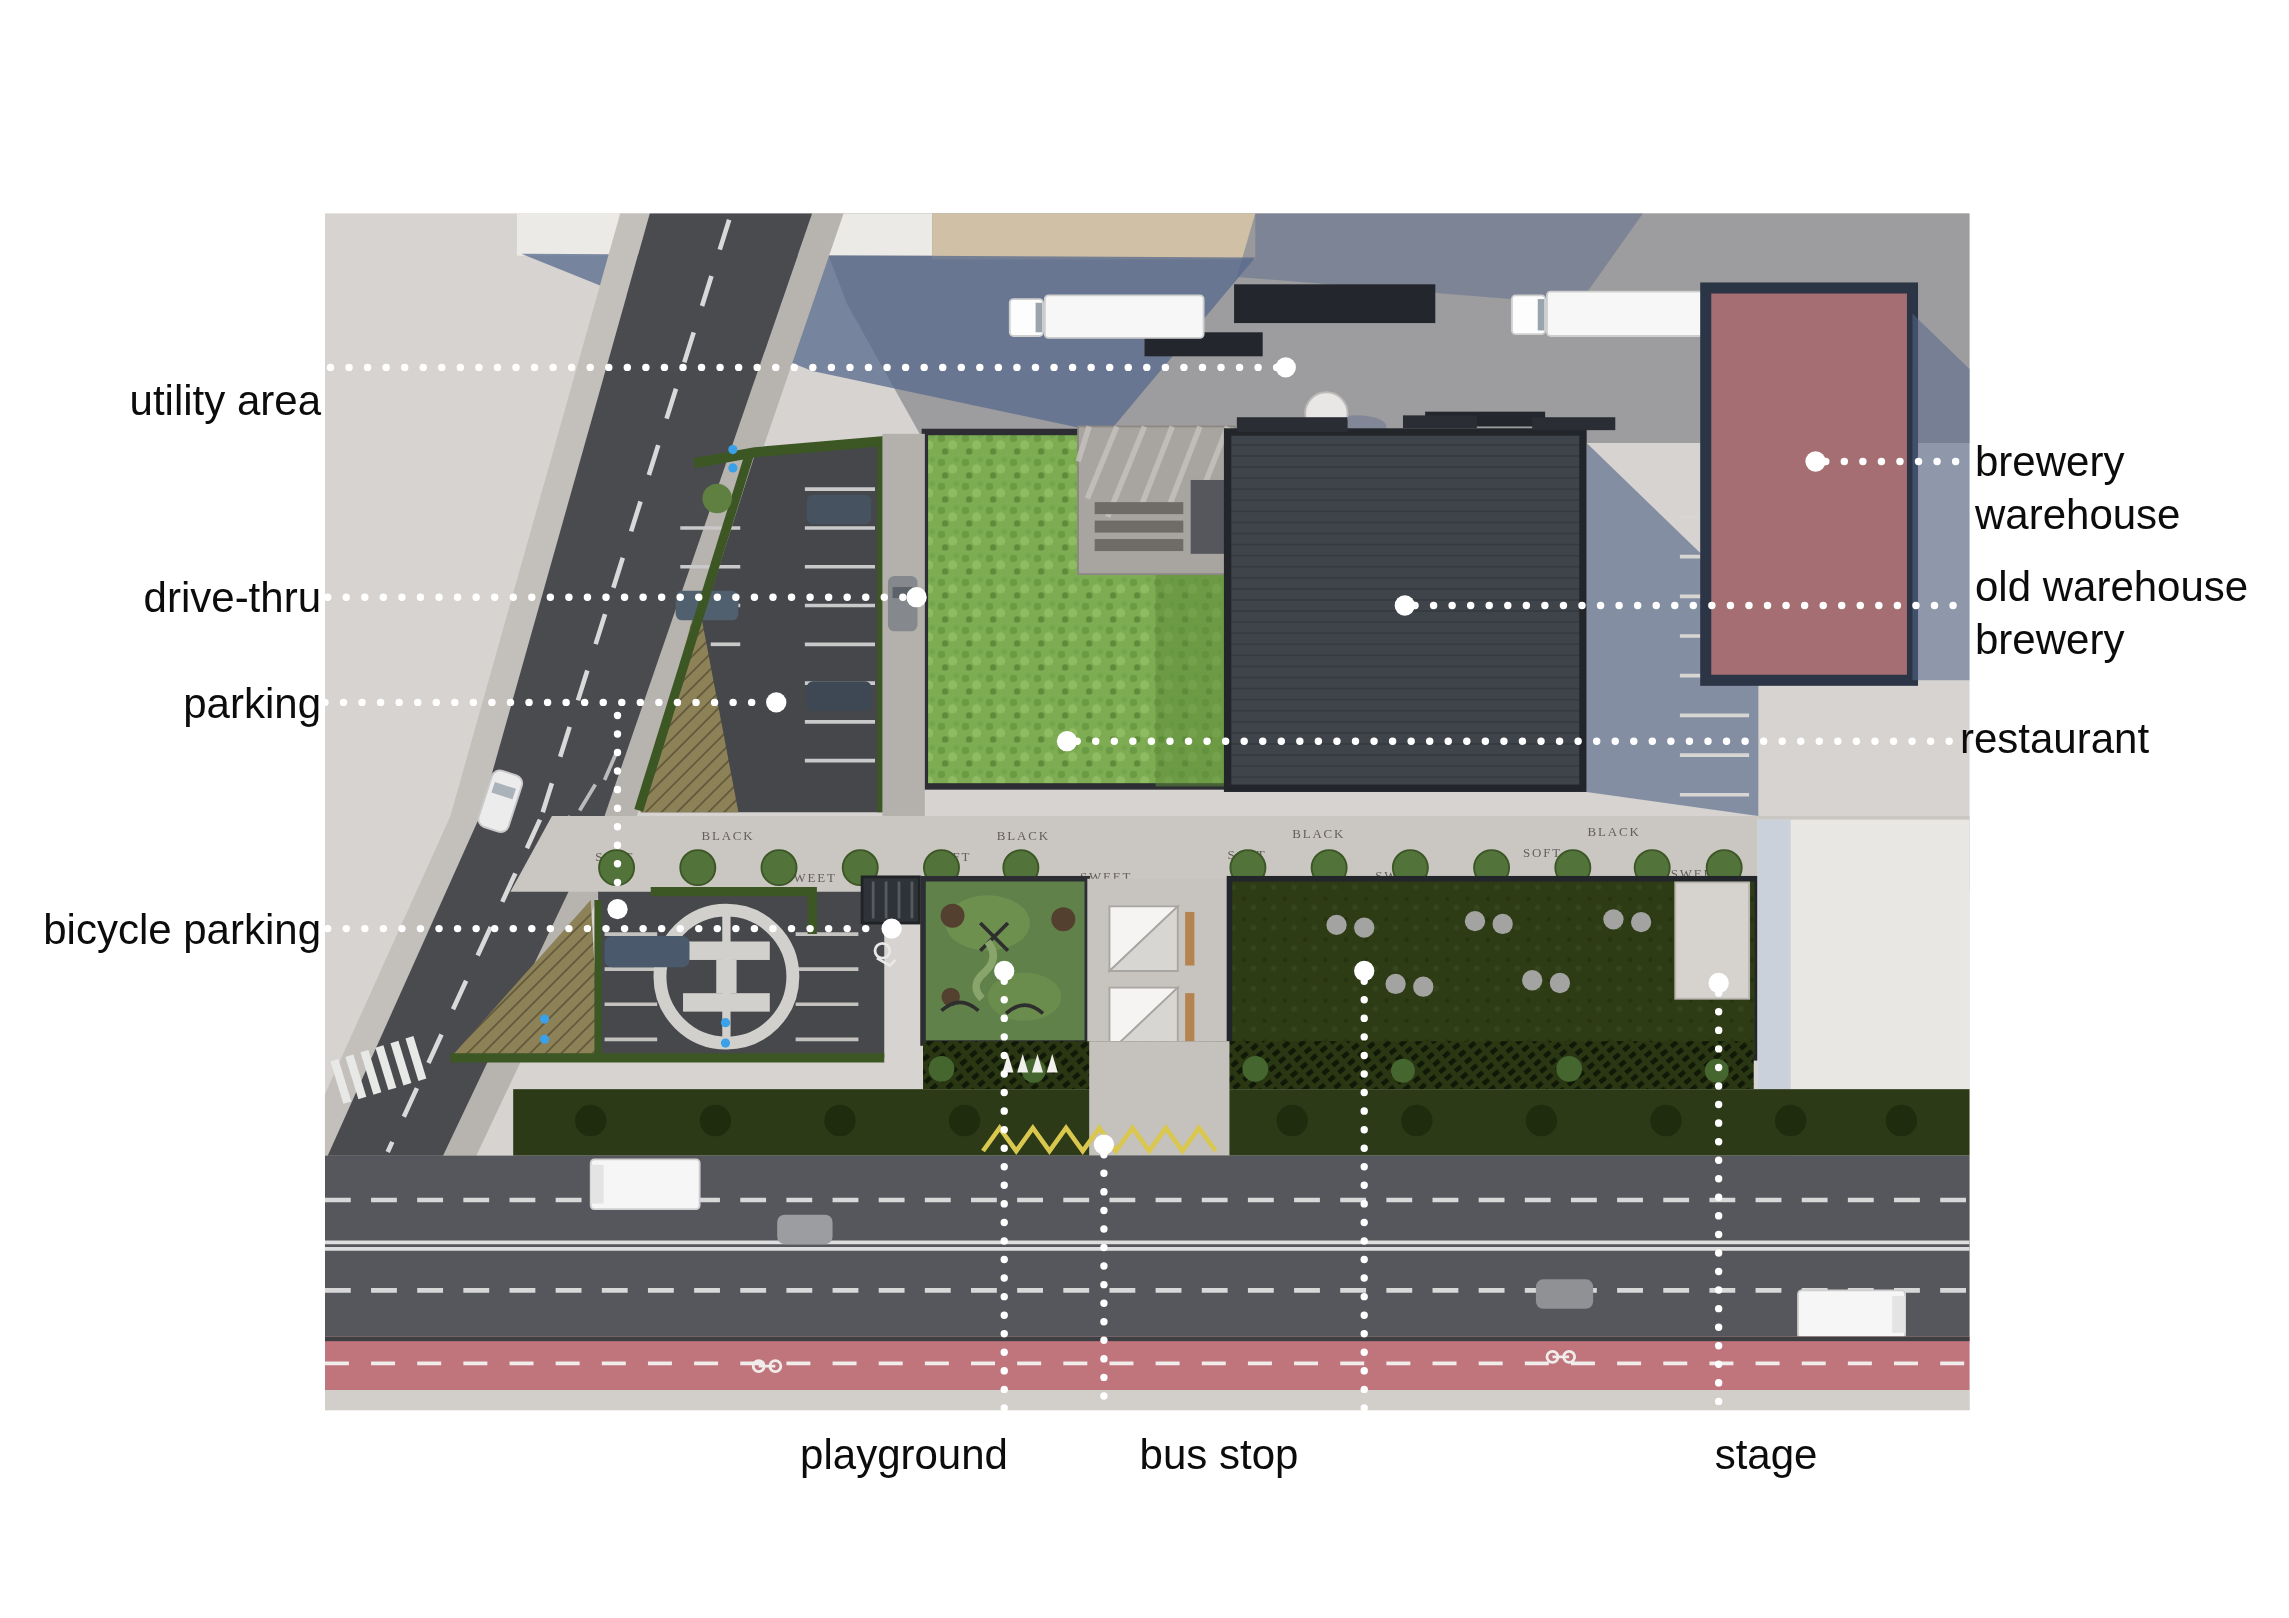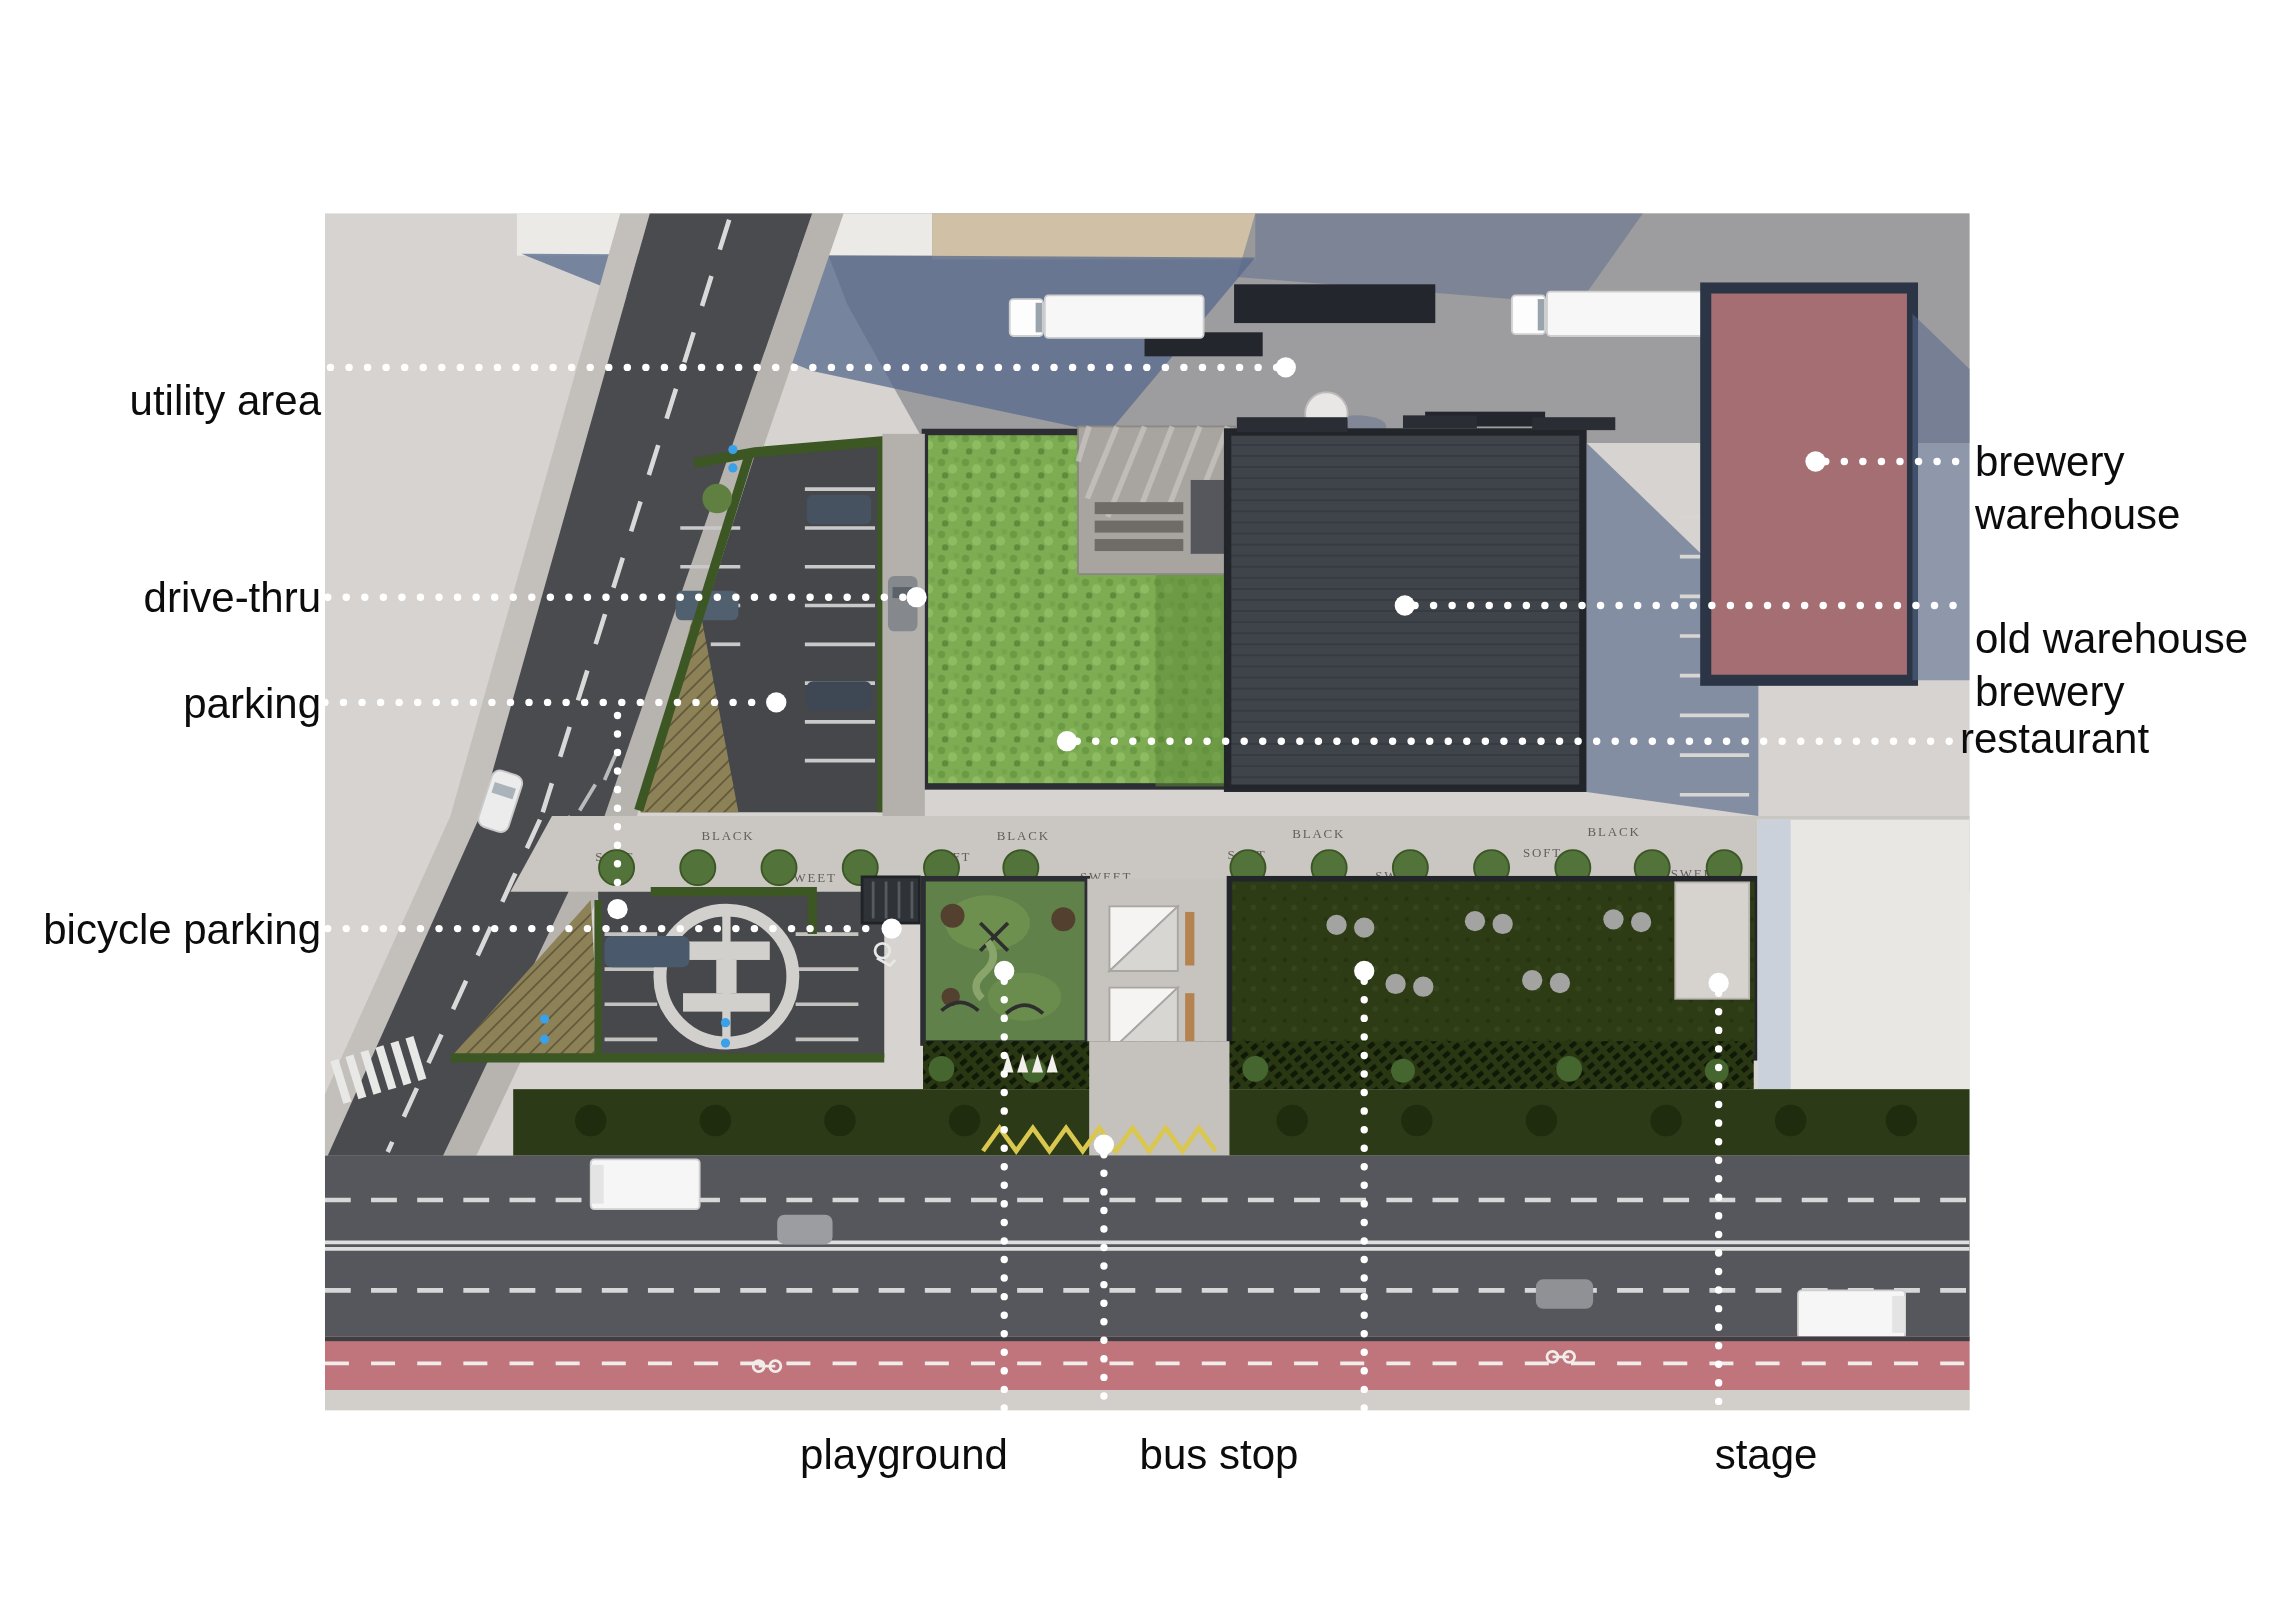--- a/index.html
+++ b/index.html
@@ -8,21 +8,21 @@
   #plan-svg{position:absolute;left:0;top:0;width:2290px;height:1619px;}
   .lbl{position:absolute;font-size:42px;line-height:53px;color:#0c0c0c;white-space:nowrap;}
   .lbl span{display:block;}
   .ctr{transform:translateX(-50%);text-align:center;}
   .ralign{text-align:right;}
   #lbl-utility-area{top:341px;right:1969px;margin-top:33px;}
   #lbl-drive-thru{top:571px;right:1969px;text-align:right;}
   #lbl-parking{top:677px;right:1969px;}
   #lbl-bicycle-parking{top:903px;right:1969px;text-align:center;}
   #lbl-brewery-warehouse{top:435px;left:1975px;}
-  #lbl-old-warehouse-brewery{top:612px;left:1975px;}
+  #lbl-old-warehouse-brewery{top:560px;left:1975px;}
   #lbl-restaurant{top:712px;left:1960px;}
   #lbl-playground{top:1428px;left:904px;}
   #lbl-bus-stop{top:1428px;left:1178px;margin-left:41px;}
   #lbl-live-events-ground{top:1428px;left:1359px;}
   #lbl-stage{top:1428px;left:1766px;}
   .dots{stroke:#ffffff;stroke-width:8;stroke-linecap:round;stroke-dasharray:0.1 20;fill:none;}
   .enddot{fill:#ffffff;}
 </style>
 </head>
 <body>

